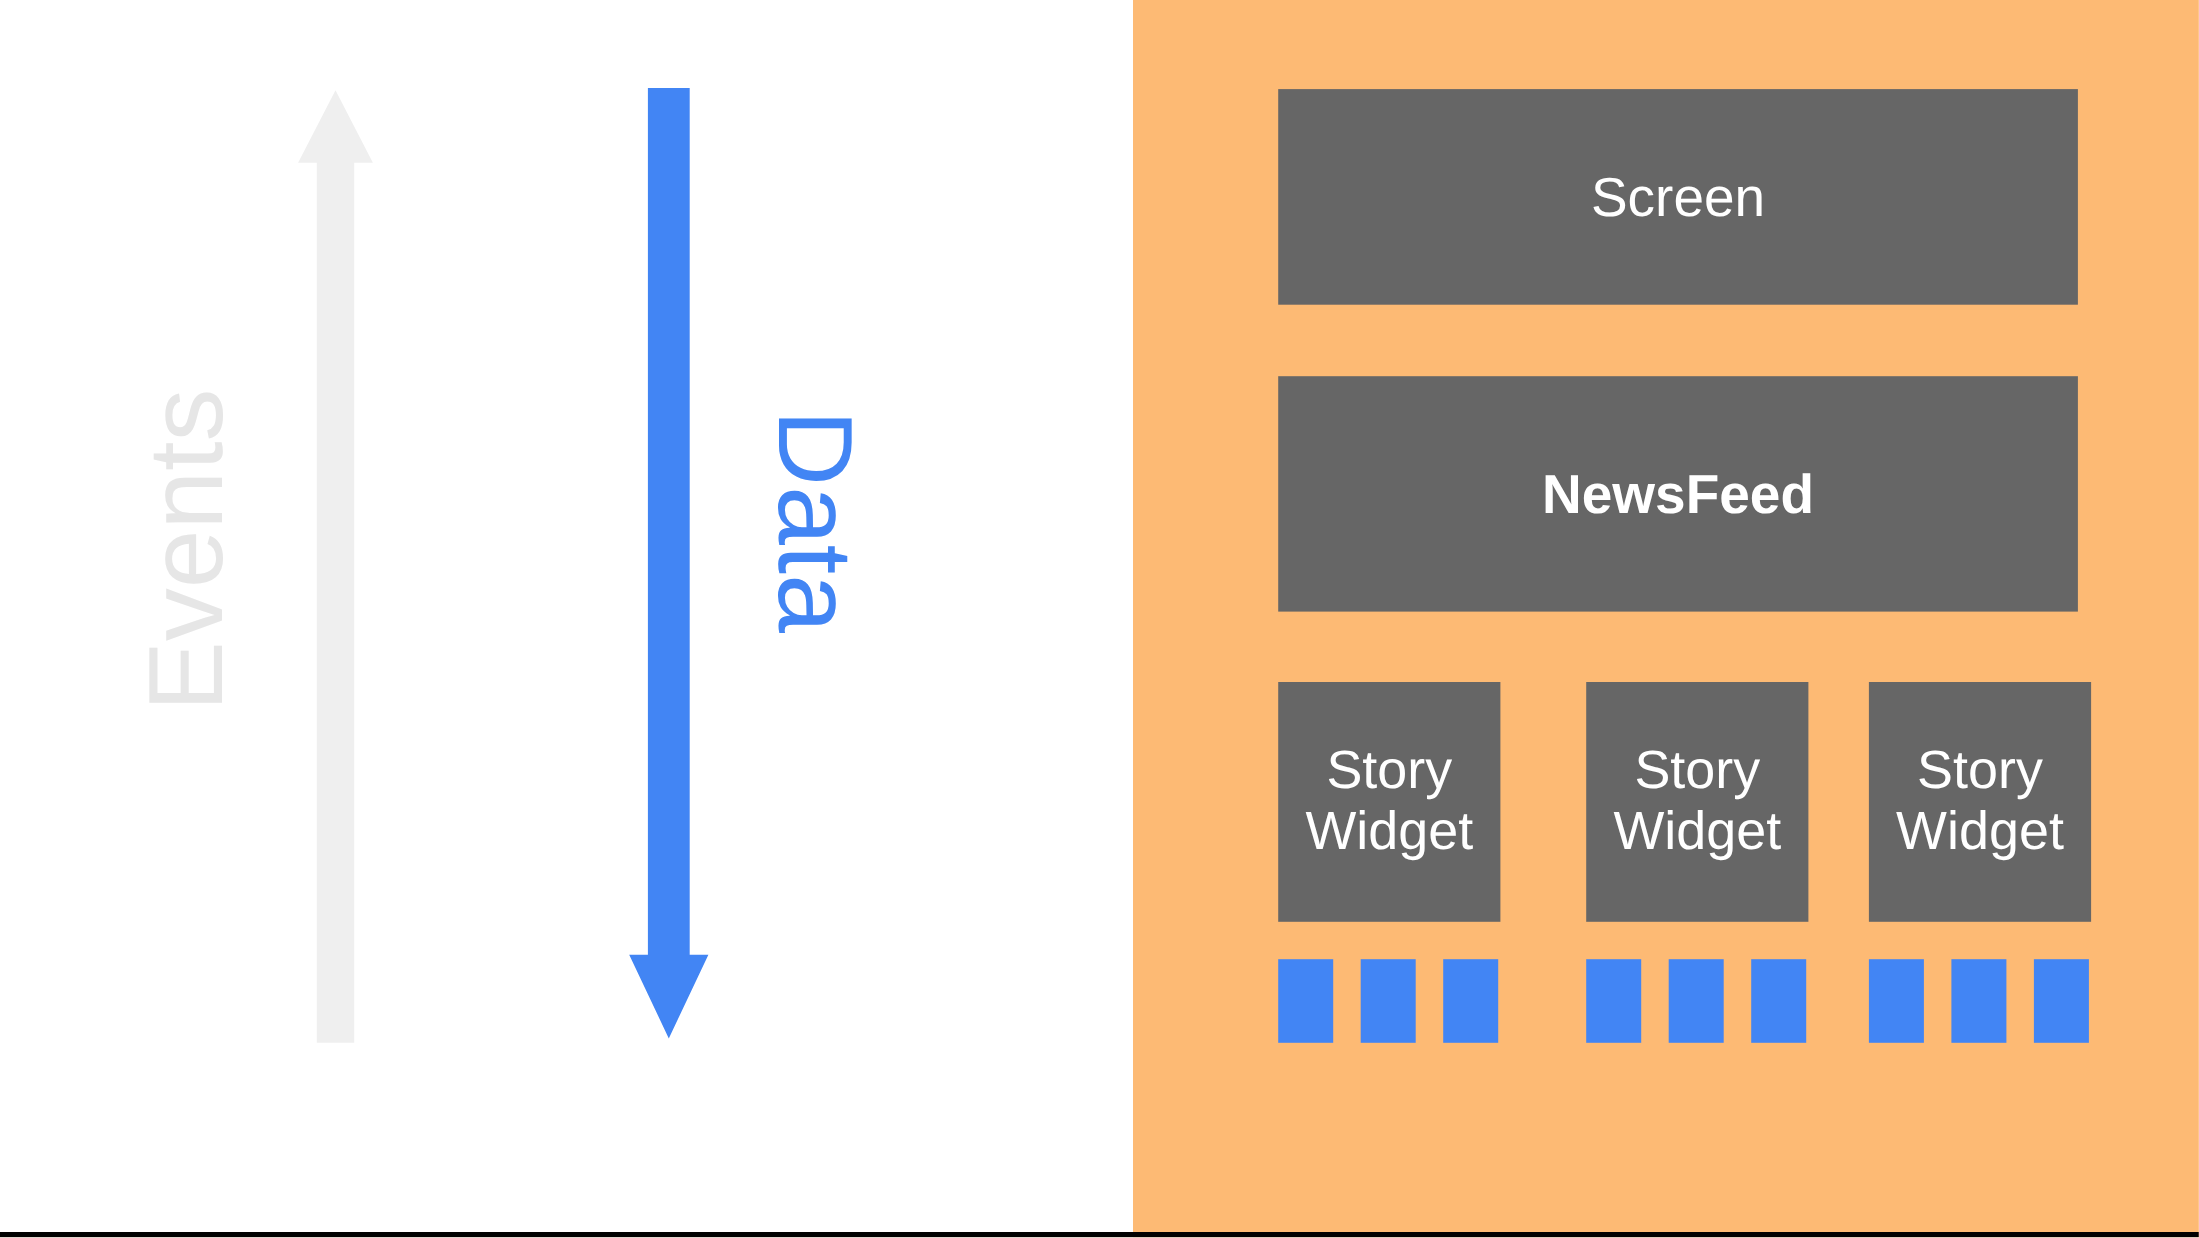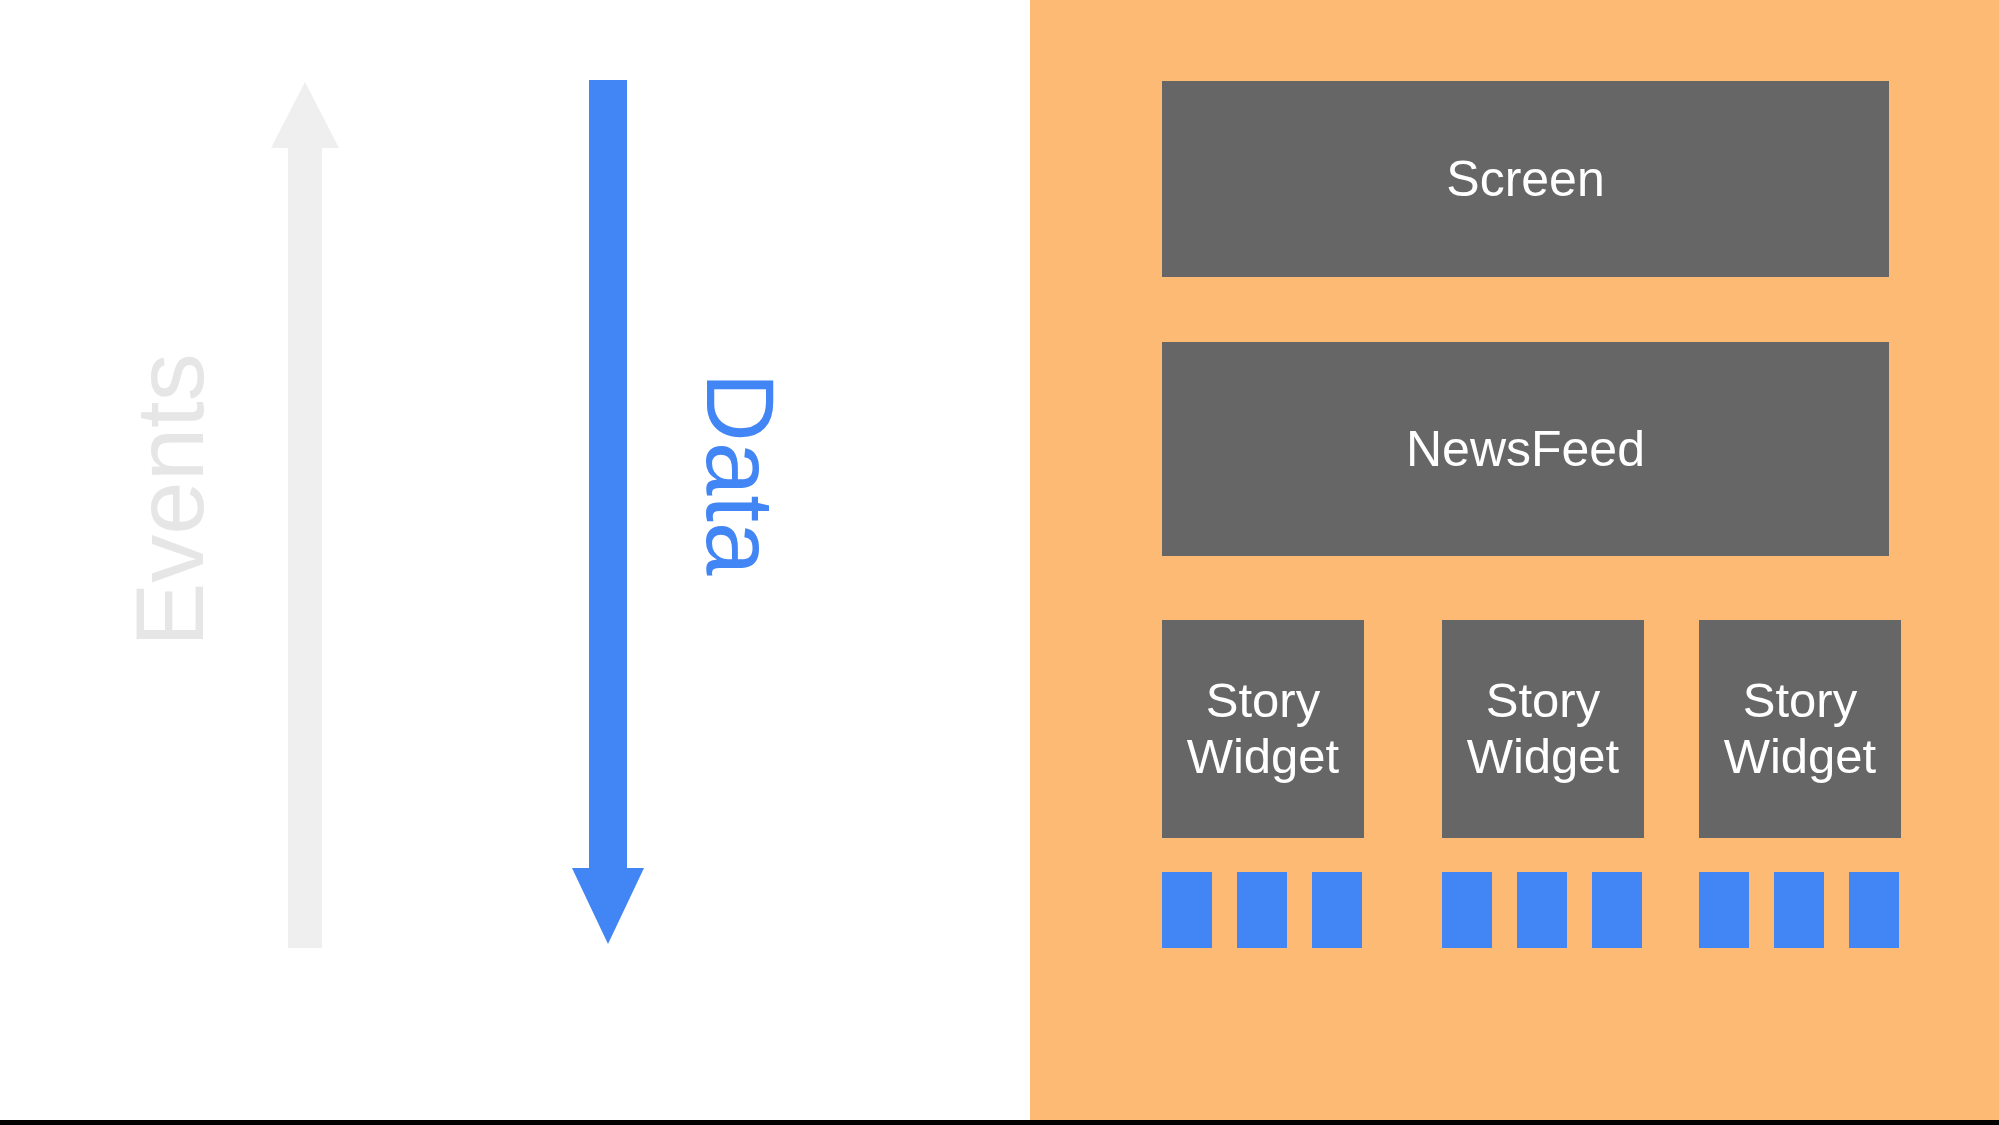--- a/index.html
+++ b/index.html
@@ -104,20 +104,21 @@
     width: 727px;
     height: 196px;
     font-size: 50px;
   }
   .block.newsfeed {
     left: 132px;
     top: 342px;
     width: 727px;
     height: 214px;
     font-size: 50px;
+    font-weight: bold;
   }
   .block.widget {
     top: 620px;
     width: 202px;
     height: 218px;
     font-size: 49px;
   }
   .block.widget .wlabel { display: block; }
   .widget-1 { left: 132px; }
   .widget-2 { left: 412px; }

